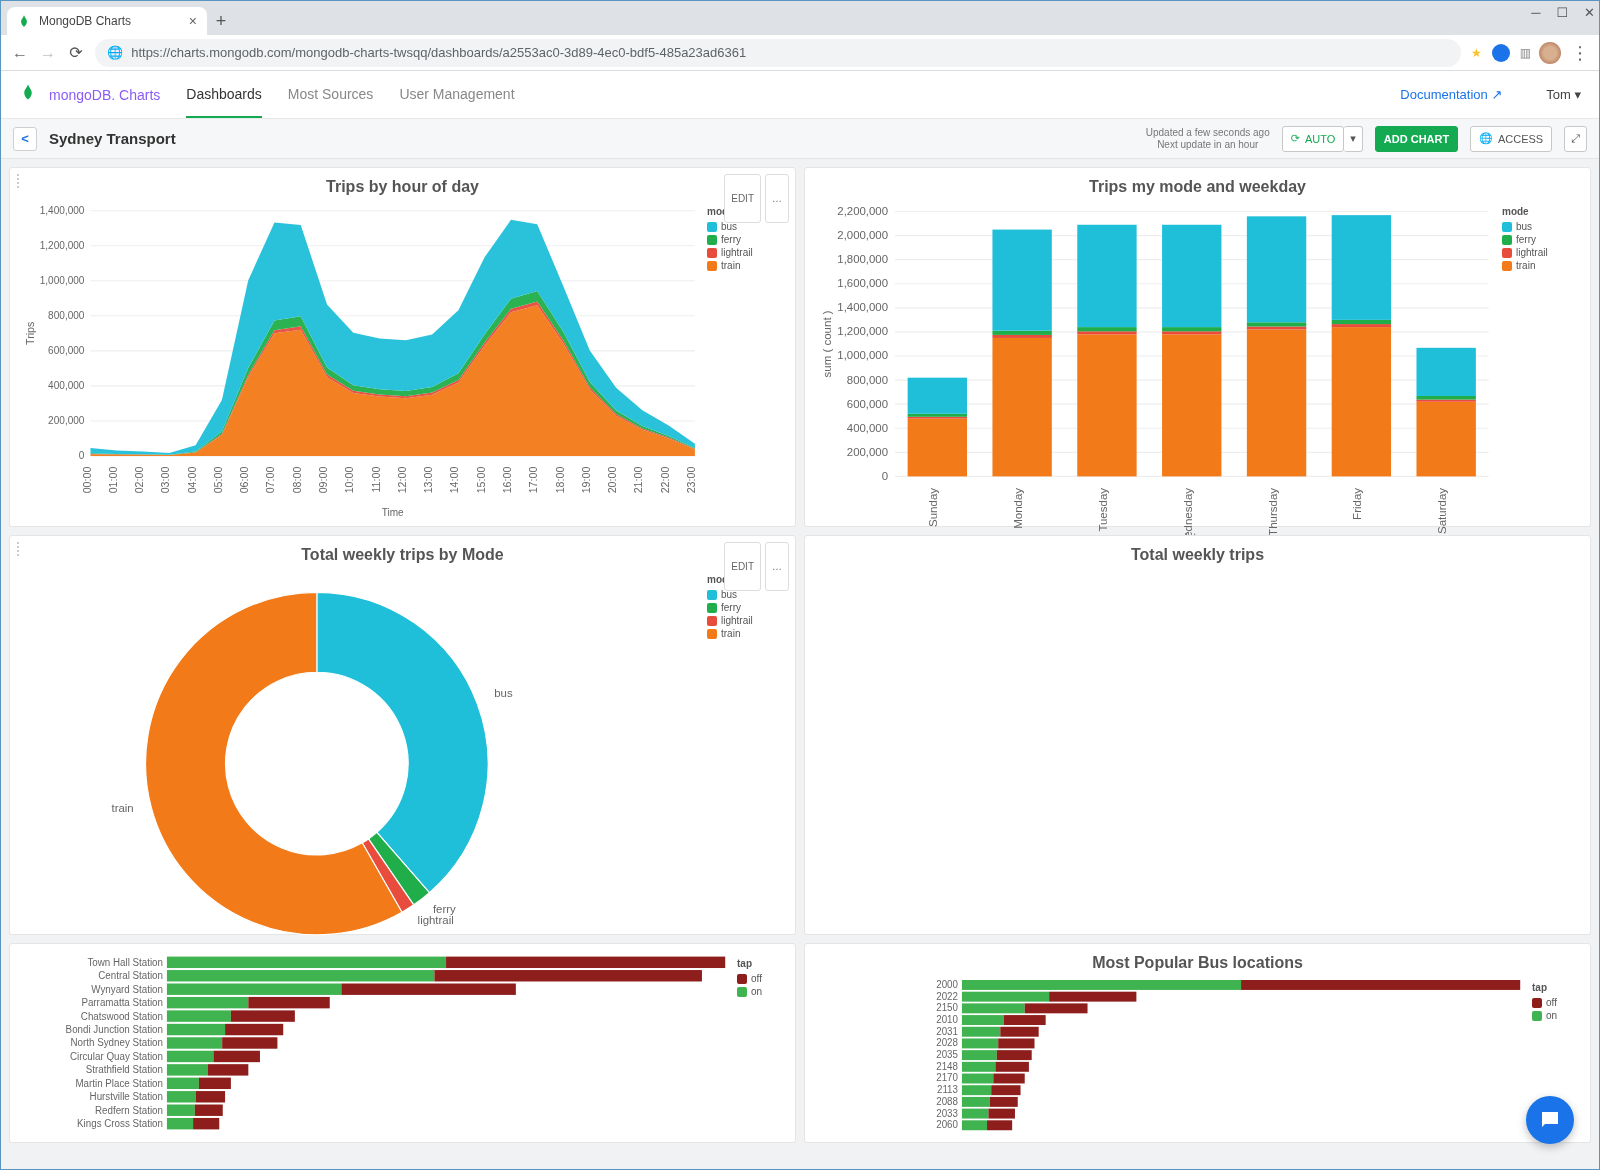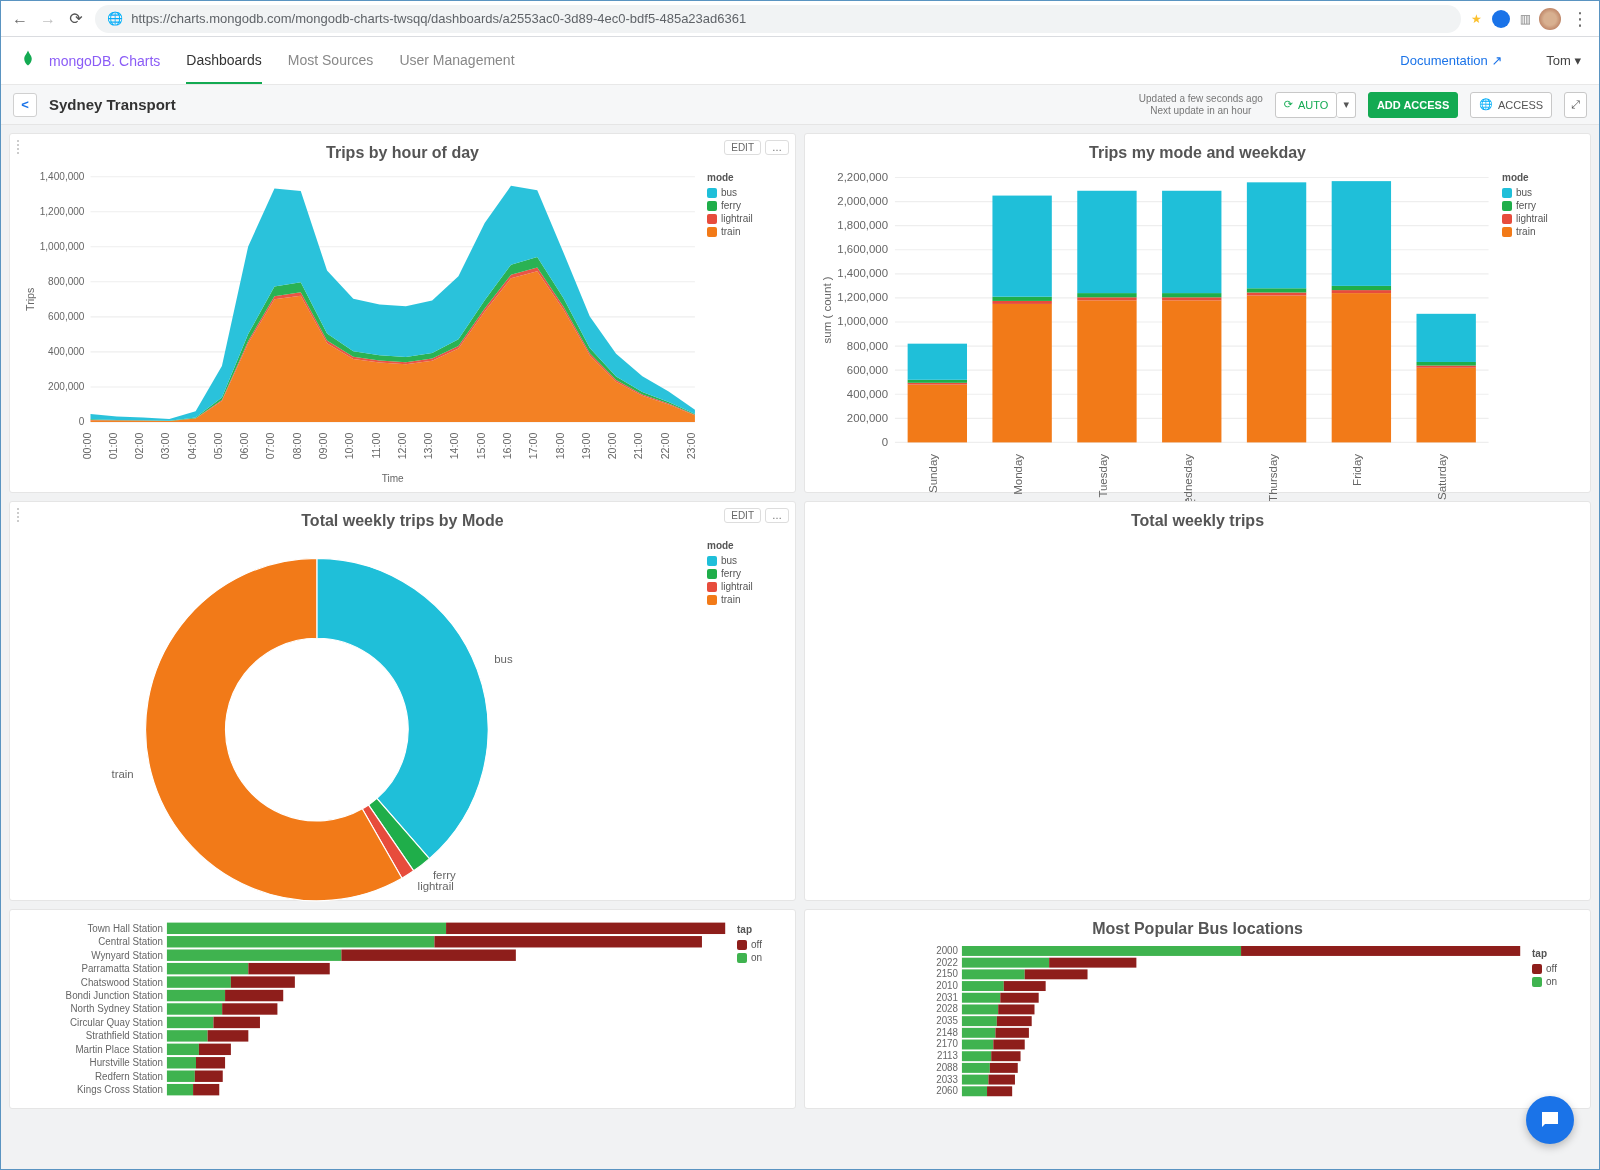--- a/index.html
+++ b/index.html
@@ -32,21 +32,21 @@
   .back { width:24px; height:24px; border:1px solid #d0d0d0; border-radius:3px; display:flex; align-items:center; justify-content:center; background:#fff; cursor:pointer; color:#1a73e8; font-weight:bold;}
   .dashbar .title { font-weight:600; color:#333; font-size:15px;}
   .dashbar .status { margin-left:auto; text-align:center; font-size:10px; color:#777; line-height:1.2;}
   .btn { height:26px; border:1px solid #c8c8c8; background:#fff; border-radius:3px; padding:0 8px; display:flex; align-items:center; gap:5px; font-size:11px; color:#555; cursor:pointer;}
   .btn.green { background:#13aa52; border-color:#13aa52; color:#fff; font-weight:600;}
   .btn.auto { color:#13aa52; }
   .canvas { flex:1; background:#f1f2f3; padding:8px; display:grid; grid-template-columns: 1fr 1fr; grid-template-rows: 360px 400px 200px; gap:8px; overflow:hidden;}
   .card { background:#fff; border:1px solid #e5e5e5; border-radius:3px; position:relative; padding:8px 10px 6px 10px; display:flex; flex-direction:column;}
   .card .title { text-align:center; font-size:16px; font-weight:600; color:#555; margin:2px 0 4px 0;}
   .card .actions { position:absolute; top:6px; right:6px; display:flex; gap:4px;}
-  .card .actions .mini { border:1px solid #ddd; background:#fff; border-radius:3px; padding:1px 6px; font-size:10px; color:#666; cursor:pointer;}
+  .card .actions .mini { border:1px solid #ddd; background:#fff; border-radius:3px; padding:18px 6px; font-size:10px; color:#666; cursor:pointer;}
   .chartbody { flex:1; display:flex; }
   .plot { flex:1; position:relative; }
   .legend { width:80px; font-size:10px; color:#555; padding:6px 2px;}
   .legend .lt { font-weight:600; margin-bottom:4px;}
   .legend .li { display:flex; align-items:center; gap:4px; margin-bottom:2px;}
   .sw { width:10px; height:10px; border-radius:2px;}
   .c-bus { background:#1fbfd9;}
   .c-ferry { background:#1fae4a;}
   .c-light { background:#e74c3c;}
   .c-train { background:#f27a18;}
@@ -58,20 +58,37 @@
   .floating-chat { position:fixed; right:26px; bottom:26px; width:48px; height:48px; border-radius:50%; background:#1a73e8; display:flex; align-items:center; justify-content:center; box-shadow:0 3px 8px rgba(0,0,0,.25); cursor:pointer;}
   .floating-chat svg { fill:#fff; }
   .handle { width:8px; display:flex; flex-direction:column; gap:2px; align-items:center; position:absolute; left:4px; top:6px; cursor:grab;}
   .handle .d { width:2px; height:2px; background:#bbb; border-radius:50%;}
 </style>
 </head>
 <body>
 
 <div class="browser-chrome">
 
+  <div class="titlebar">
+    <div class="tab">
+      <span class="icon leaf" style="color:#13aa52">
+        <svg width="14" height="14" viewBox="0 0 24 24">
+            <path fill="#13aa52" d="M12 2c2 5 5 7 5 11s-3 8-5 9c-2-1-5-5-5-9s3-6 5-11z"></path>
+          </svg>
+      </span>
+      <span>MongoDB Charts</span>
+      <span class="close">×</span>
+    </div>
+    <div class="newtab">+</div>
+    <div class="win-controls">
+      <span>─</span>
+      <span>☐</span>
+      <span>✕</span>
+    </div>
+  </div>
 
   <div class="addrbar">
     <span class="navicon">←</span>
     <span class="navicon" style="color:#c0c0c0">→</span>
     <span class="navicon reload">⟳</span>
     <div class="omnibox">
       <span class="globe">🌐</span>
       <span>https://charts.mongodb.com/mongodb-charts-twsqq/dashboards/a2553ac0-3d89-4ec0-bdf5-485a23ad6361</span>
     </div>
     <div class="toolbar-icons">
@@ -104,21 +121,21 @@
     <span class="back">&lt;</span>
     <span class="title">Sydney Transport</span>
     <div class="status">
       <div>Updated a few seconds ago</div>
       <div>Next update in an hour</div>
     </div>
     <div style="display:flex;">
       <span class="btn auto">⟳ <span>AUTO</span></span>
       <span class="btn" style="border-left:none;padding:0 6px">▾</span>
     </div>
-    <span class="btn green">ADD ACCESS</span>
+    <span class="btn green">ADD CHART</span>
     <span class="btn">🌐 <span>ACCESS</span></span>
     <span class="btn" style="padding:0 6px">⤢</span>
   </div>
 
   <div class="canvas">
 
     <div class="card">
       <div class="handle">
           <span class="d"></span>
           <span class="d"></span>

